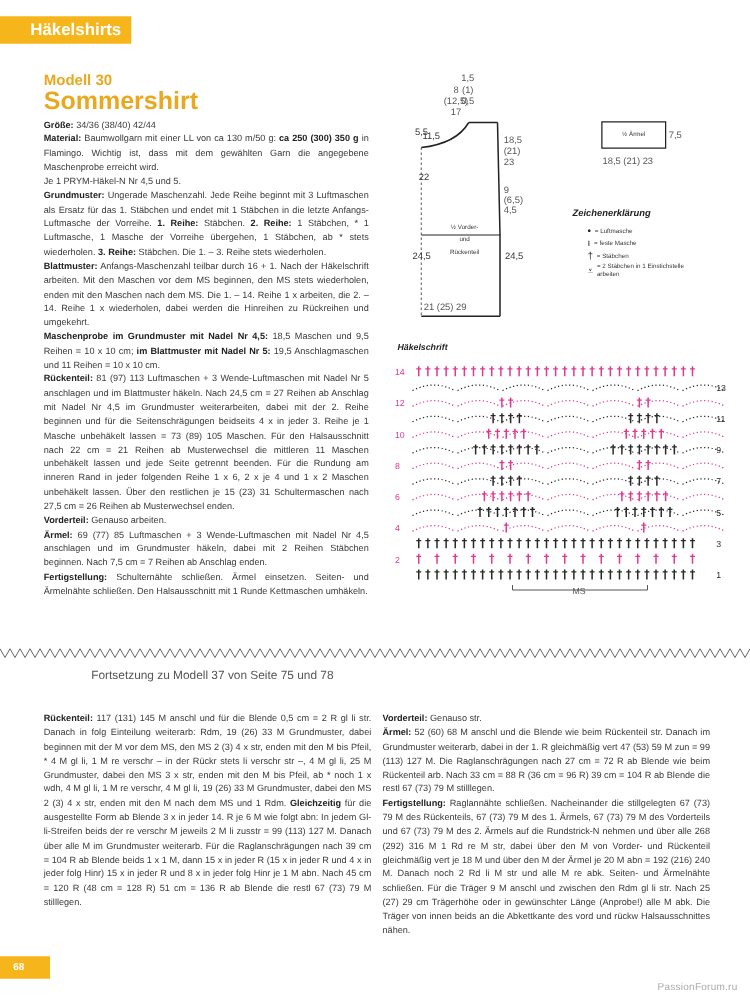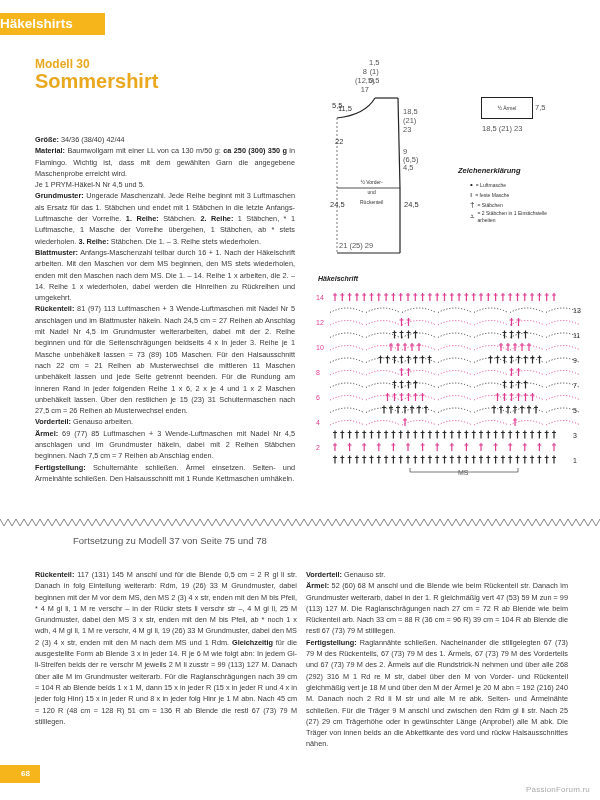--- a/index.html
+++ b/index.html
@@ -1,48 +1,49 @@
 <!DOCTYPE html>
 <html><head>
 <meta charset="utf-8">
 <style>
   html,body{margin:0;padding:0;background:#fff;}
   body{width:600px;height:800px;position:relative;overflow:hidden;font-family:"Liberation Sans",sans-serif;color:#333;}
-  .section-tab{position:absolute;left:0;top:13px;width:105px;height:22px;background:#f7b51c;color:#fff;font-weight:bold;font-size:13.5px;line-height:22px;text-align:left;padding-right:8px;box-sizing:border-box;}
+  .section-tab{position:absolute;left:0;top:13px;width:105px;height:22px;background:#f7b51c;color:#fff;font-weight:bold;font-size:13.5px;line-height:22px;text-align:right;padding-right:8px;box-sizing:border-box;}
   .model-no{position:absolute;left:35px;top:57px;font-size:12px;font-weight:bold;color:#e9a81e;}
   .model-title{position:absolute;left:35px;top:70px;font-size:20px;font-weight:bold;color:#e9a81e;}
   .col{position:absolute;font-family:"Liberation Sans",sans-serif;font-size:7.3px;line-height:11.3px;color:#3a3a3a;text-align:justify;}
   .col p{margin:0;}
   .col b{color:#222;}
-  #left-col{left:35px;top:94px;width:260px;margin-top:40px;}
+  #left-col{left:35px;top:94px;width:260px;}
   #cont-left{left:35px;top:569px;width:262px;}
   #cont-right{left:306px;top:569px;width:262px;}
   .wave{position:absolute;left:0;top:516px;width:600px;height:12px;}
   .cont-title{position:absolute;left:35px;top:535px;font-size:9.5px;color:#555;padding-left:38px;}
-  .page-no{position:absolute;left:0;top:765px;width:30px;height:18px;background:#f7b51c;color:#fff;font-size:8px;font-weight:bold;line-height:18px;text-align:right;padding-right:10px;box-sizing:content-box;}
+  .page-no{position:absolute;left:0;top:765px;width:30px;height:18px;background:#f7b51c;color:#fff;font-size:8px;font-weight:bold;line-height:18px;text-align:center;padding-right:10px;box-sizing:content-box;}
   .watermark{position:absolute;right:10px;top:785px;font-size:8px;color:#aaa;letter-spacing:0.2px;}
   .dia{position:absolute;font-size:7.5px;color:#555;}
   .small{font-size:5px;color:#333;}
   .legend-title{position:absolute;left:458px;top:166px;font-size:7.5px;font-weight:bold;font-style:italic;color:#222;}
   .legend-row{position:absolute;left:470px;font-size:5px;color:#333;display:flex;align-items:center;gap:3px;}
   .chart-title{position:absolute;left:318px;top:275px;font-size:7px;font-weight:bold;font-style:italic;color:#222;}
 </style>
 </head>
 <body>
 
 <div class="section-tab">Häkelshirts</div>
 <div class="model-no">Modell 30</div>
 <div class="model-title">Sommershirt</div>
 
 <div class="col" id="left-col">
     <p><b>Größe:</b><span> 34/36 (38/40) 42/44</span></p>
     <p><b>Material:</b><span> Baumwollgarn mit einer LL von ca 130 m/50 g: </span><b>ca 250 (300) 350 g</b><span> in Flamingo. Wichtig ist, dass mit dem gewählten Garn die angegebene Maschenprobe erreicht wird.</span></p>
     <p><span>Je 1 PRYM-Häkel-N Nr 4,5 und 5.</span></p>
     <p><b>Grundmuster:</b><span> Ungerade Maschenzahl. Jede Reihe beginnt mit 3 Luftmaschen als Ersatz für das 1. Stäbchen und endet mit 1 Stäbchen in die letzte Anfangs-Luftmasche der Vorreihe. </span><b>1. Reihe:</b><span> Stäbchen. </span><b>2. Reihe:</b><span> 1 Stäbchen, * 1 Luftmasche, 1 Masche der Vorreihe übergehen, 1 Stäbchen, ab * stets wiederholen. </span><b>3. Reihe:</b><span> Stäbchen. Die 1. – 3. Reihe stets wiederholen.</span></p>
     <p><b>Blattmuster:</b><span> Anfangs-Maschenzahl teilbar durch 16 + 1. Nach der Häkelschrift arbeiten. Mit den Maschen vor dem MS beginnen, den MS stets wiederholen, enden mit den Maschen nach dem MS. Die 1. – 14. Reihe 1 x arbeiten, die 2. – 14. Reihe 1 x wiederholen, dabei werden die Hinreihen zu Rückreihen und umgekehrt.</span></p>
+    <p><b>Maschenprobe im Grundmuster mit Nadel Nr 4,5:</b><span> 18,5 Maschen und 9,5 Reihen = 10 x 10 cm; </span><b>im Blattmuster mit Nadel Nr 5:</b><span> 19,5 Anschlagmaschen und 11 Reihen = 10 x 10 cm.</span></p>
     <p><b>Rückenteil:</b><span> 81 (97) 113 Luftmaschen + 3 Wende-Luftmaschen mit Nadel Nr 5 anschlagen und im Blattmuster häkeln. Nach 24,5 cm = 27 Reihen ab Anschlag mit Nadel Nr 4,5 im Grundmuster weiterarbeiten, dabei mit der 2. Reihe beginnen und für die Seitenschrägungen beidseits 4 x in jeder 3. Reihe je 1 Masche unbehäkelt lassen = 73 (89) 105 Maschen. Für den Halsausschnitt nach 22 cm = 21 Reihen ab Musterwechsel die mittleren 11 Maschen unbehäkelt lassen und jede Seite getrennt beenden. Für die Rundung am inneren Rand in jeder folgenden Reihe 1 x 6, 2 x je 4 und 1 x 2 Maschen unbehäkelt lassen. Über den restlichen je 15 (23) 31 Schultermaschen nach 27,5 cm = 26 Reihen ab Musterwechsel enden.</span></p>
     <p><b>Vorderteil:</b><span> Genauso arbeiten.</span></p>
     <p><b>Ärmel:</b><span> 69 (77) 85 Luftmaschen + 3 Wende-Luftmaschen mit Nadel Nr 4,5 anschlagen und im Grundmuster häkeln, dabei mit 2 Reihen Stäbchen beginnen. Nach 7,5 cm = 7 Reihen ab Anschlag enden.</span></p>
     <p><b>Fertigstellung:</b><span> Schulternähte schließen. Ärmel einsetzen. Seiten- und Ärmelnähte schließen. Den Halsausschnitt mit 1 Runde Kettmaschen umhäkeln.</span></p>
   </div>
 
 <svg style="position:absolute;left:310px;top:55px;" width="150" height="200">
   <g stroke="#222" stroke-width="1.2" fill="none">
     <path d="M27 63 Q55 60 65 43"></path>
     <line x1="65" y1="43" x2="88" y2="43"></line>

